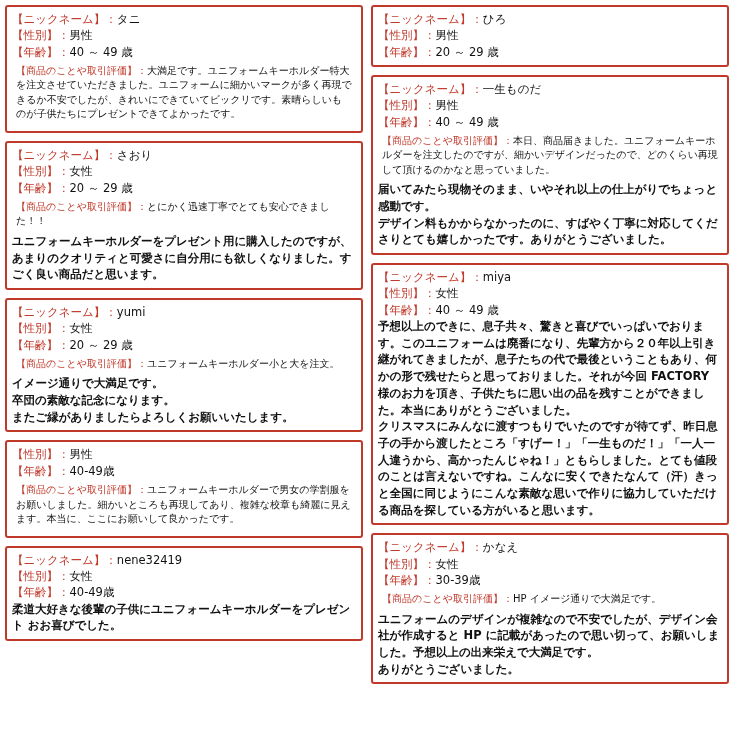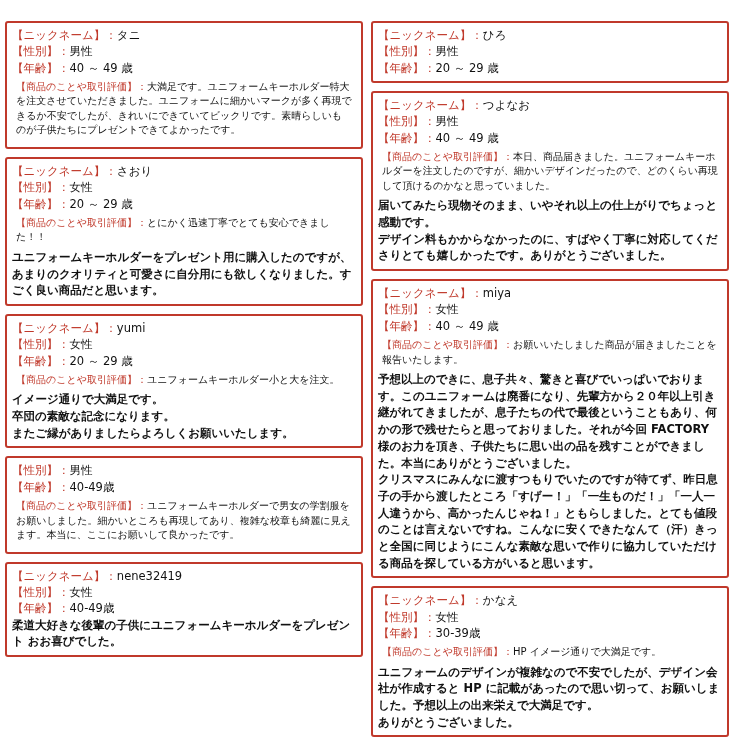--- a/index.html
+++ b/index.html
@@ -11,21 +11,21 @@
     height: 738px;
     background: #ffffff;
     font-family: "DejaVu Sans", "Liberation Sans", sans-serif;
     color: #111111;
     overflow: hidden;
   }
   .page {
     width: 738px;
     height: 738px;
     box-sizing: border-box;
-    padding: 21px 5px 0 5px;
+    padding: 5px 5px 0 5px;
     display: flex;
     flex-direction: row;
     gap: 8px;
   }
   .column {
     width: 358px;
     display: flex;
     flex-direction: column;
     gap: 8px;
   }
@@ -113,33 +113,32 @@
 
   <div class="column">
 
     <div class="review-card">
       <div class="field-line"><span class="label">【ニックネーム】：</span><span>ひろ</span></div>
       <div class="field-line"><span class="label">【性別】：</span><span>男性</span></div>
       <div class="field-line"><span class="label">【年齢】：</span><span>20 ～ 29 歳</span></div>
     </div>
 
     <div class="review-card">
-      <div class="field-line"><span class="label">【ニックネーム】：</span><span>つよなお</span></div>
+      <div class="field-line"><span class="label">【ニックネーム】：</span><span>一生ものだ</span></div>
       <div class="field-line"><span class="label">【性別】：</span><span>男性</span></div>
       <div class="field-line"><span class="label">【年齢】：</span><span>40 ～ 49 歳</span></div>
       <p class="eval-block"><span class="label">【商品のことや取引評価】：</span><span>本日、商品届きました。ユニフォームキーホルダーを注文したのですが、細かいデザインだったので、どのくらい再現して頂けるのかなと思っていました。</span></p>
       <p class="body-text">届いてみたら現物そのまま、いやそれ以上の仕上がりでちょっと感動です。
 デザイン料もかからなかったのに、すばやく丁寧に対応してくださりとても嬉しかったです。ありがとうございました。</p>
     </div>
 
     <div class="review-card">
       <div class="field-line"><span class="label">【ニックネーム】：</span><span>miya</span></div>
       <div class="field-line"><span class="label">【性別】：</span><span>女性</span></div>
       <div class="field-line"><span class="label">【年齢】：</span><span>40 ～ 49 歳</span></div>
-      <p class="eval-block"><span class="label">【商品のことや取引評価】：</span><span>お願いいたしました商品が届きましたことを報告いたします。</span></p>
       <p class="body-text">予想以上のできに、息子共々、驚きと喜びでいっぱいでおります。このユニフォームは廃番になり、先輩方から２０年以上引き継がれてきましたが、息子たちの代で最後ということもあり、何かの形で残せたらと思っておりました。それが今回 FACTORY 様のお力を頂き、子供たちに思い出の品を残すことができました。本当にありがとうございました。
 クリスマスにみんなに渡すつもりでいたのですが待てず、昨日息子の手から渡したところ「すげー！」「一生ものだ！」「一人一人違うから、高かったんじゃね！」ともらしました。とても値段のことは言えないですね。こんなに安くできたなんて（汗）きっと全国に同じようにこんな素敵な思いで作りに協力していただける商品を探している方がいると思います。</p>
     </div>
 
     <div class="review-card">
       <div class="field-line"><span class="label">【ニックネーム】：</span><span>かなえ</span></div>
       <div class="field-line"><span class="label">【性別】：</span><span>女性</span></div>
       <div class="field-line"><span class="label">【年齢】：</span><span>30-39歳</span></div>
       <p class="eval-block"><span class="label">【商品のことや取引評価】：</span><span>HP イメージ通りで大満足です。</span></p>
       <p class="body-text">ユニフォームのデザインが複雑なので不安でしたが、デザイン会社が作成すると HP に記載があったので思い切って、お願いしました。予想以上の出来栄えで大満足です。

